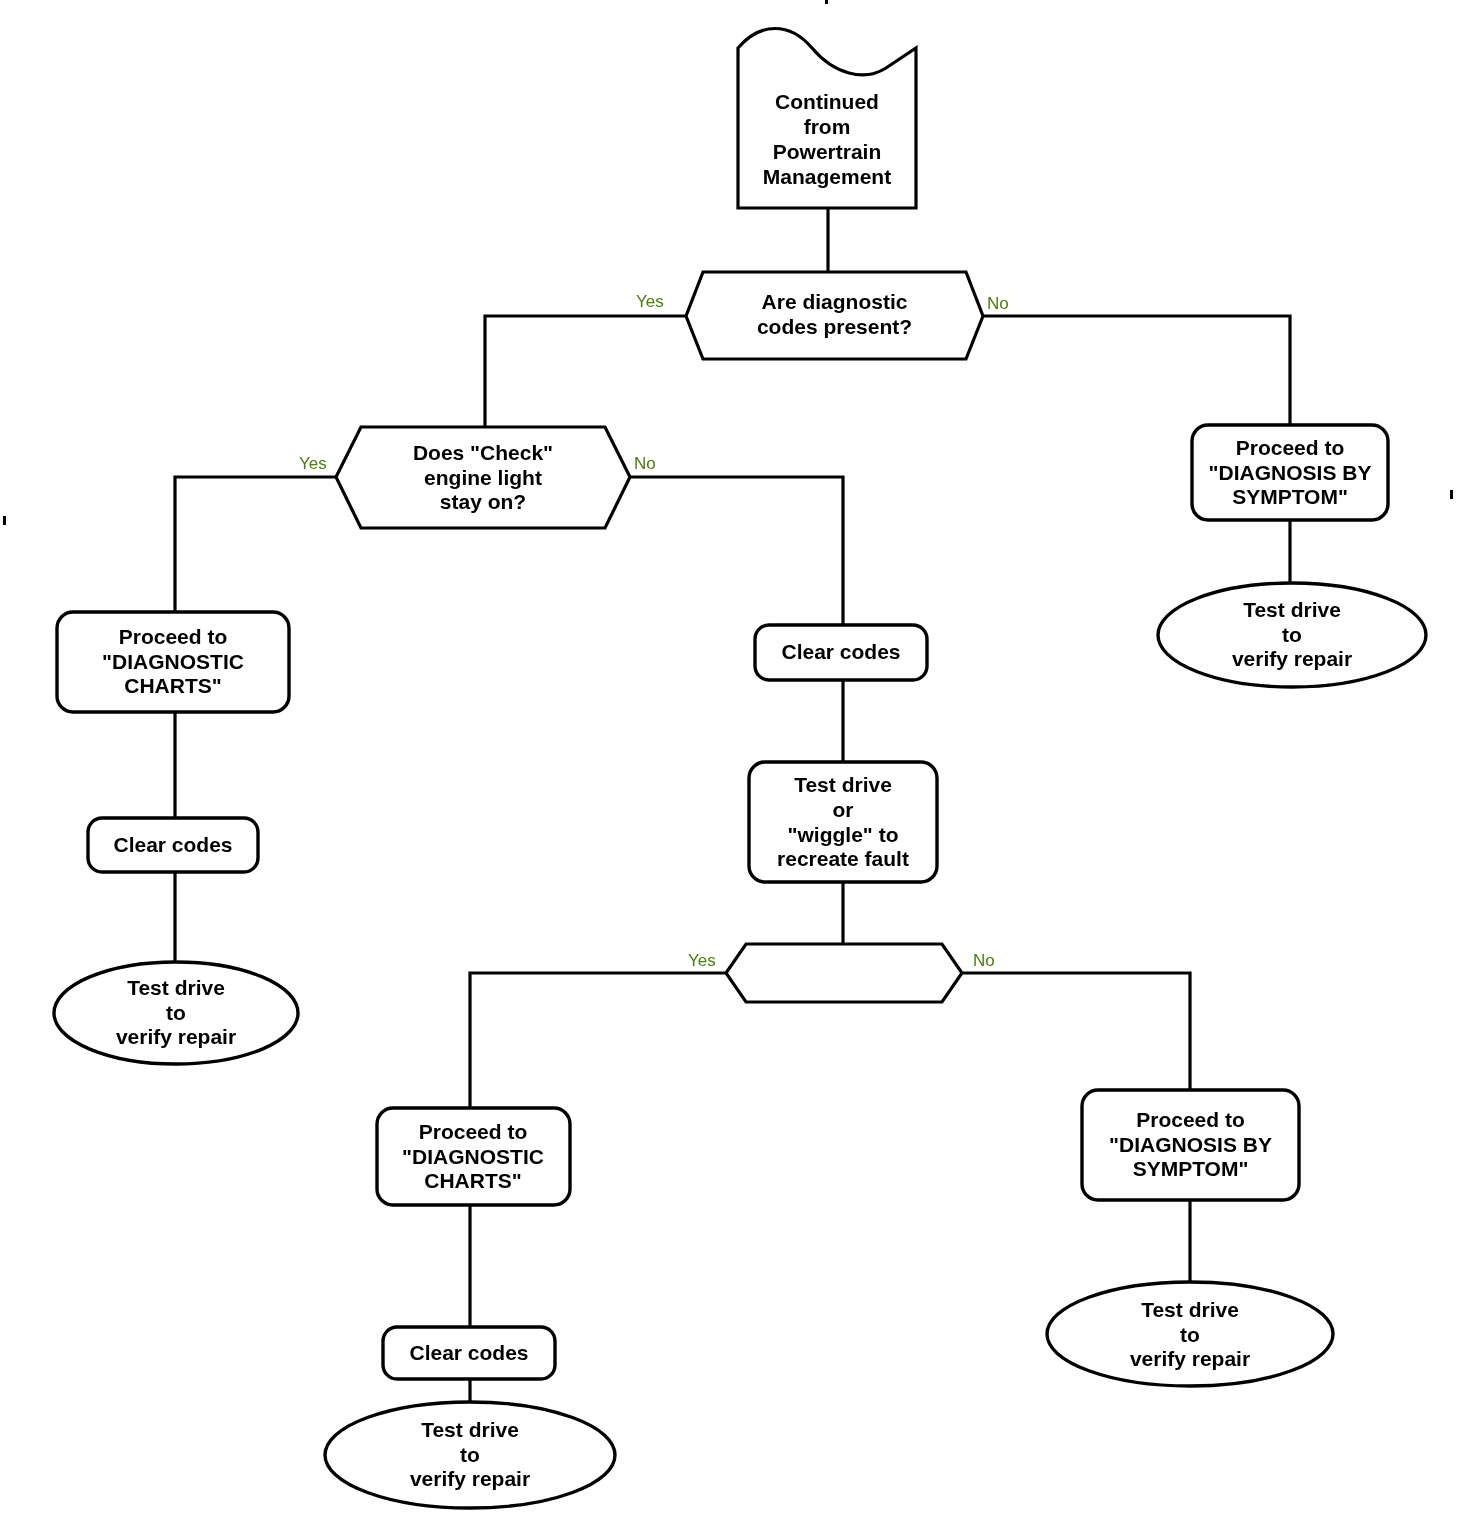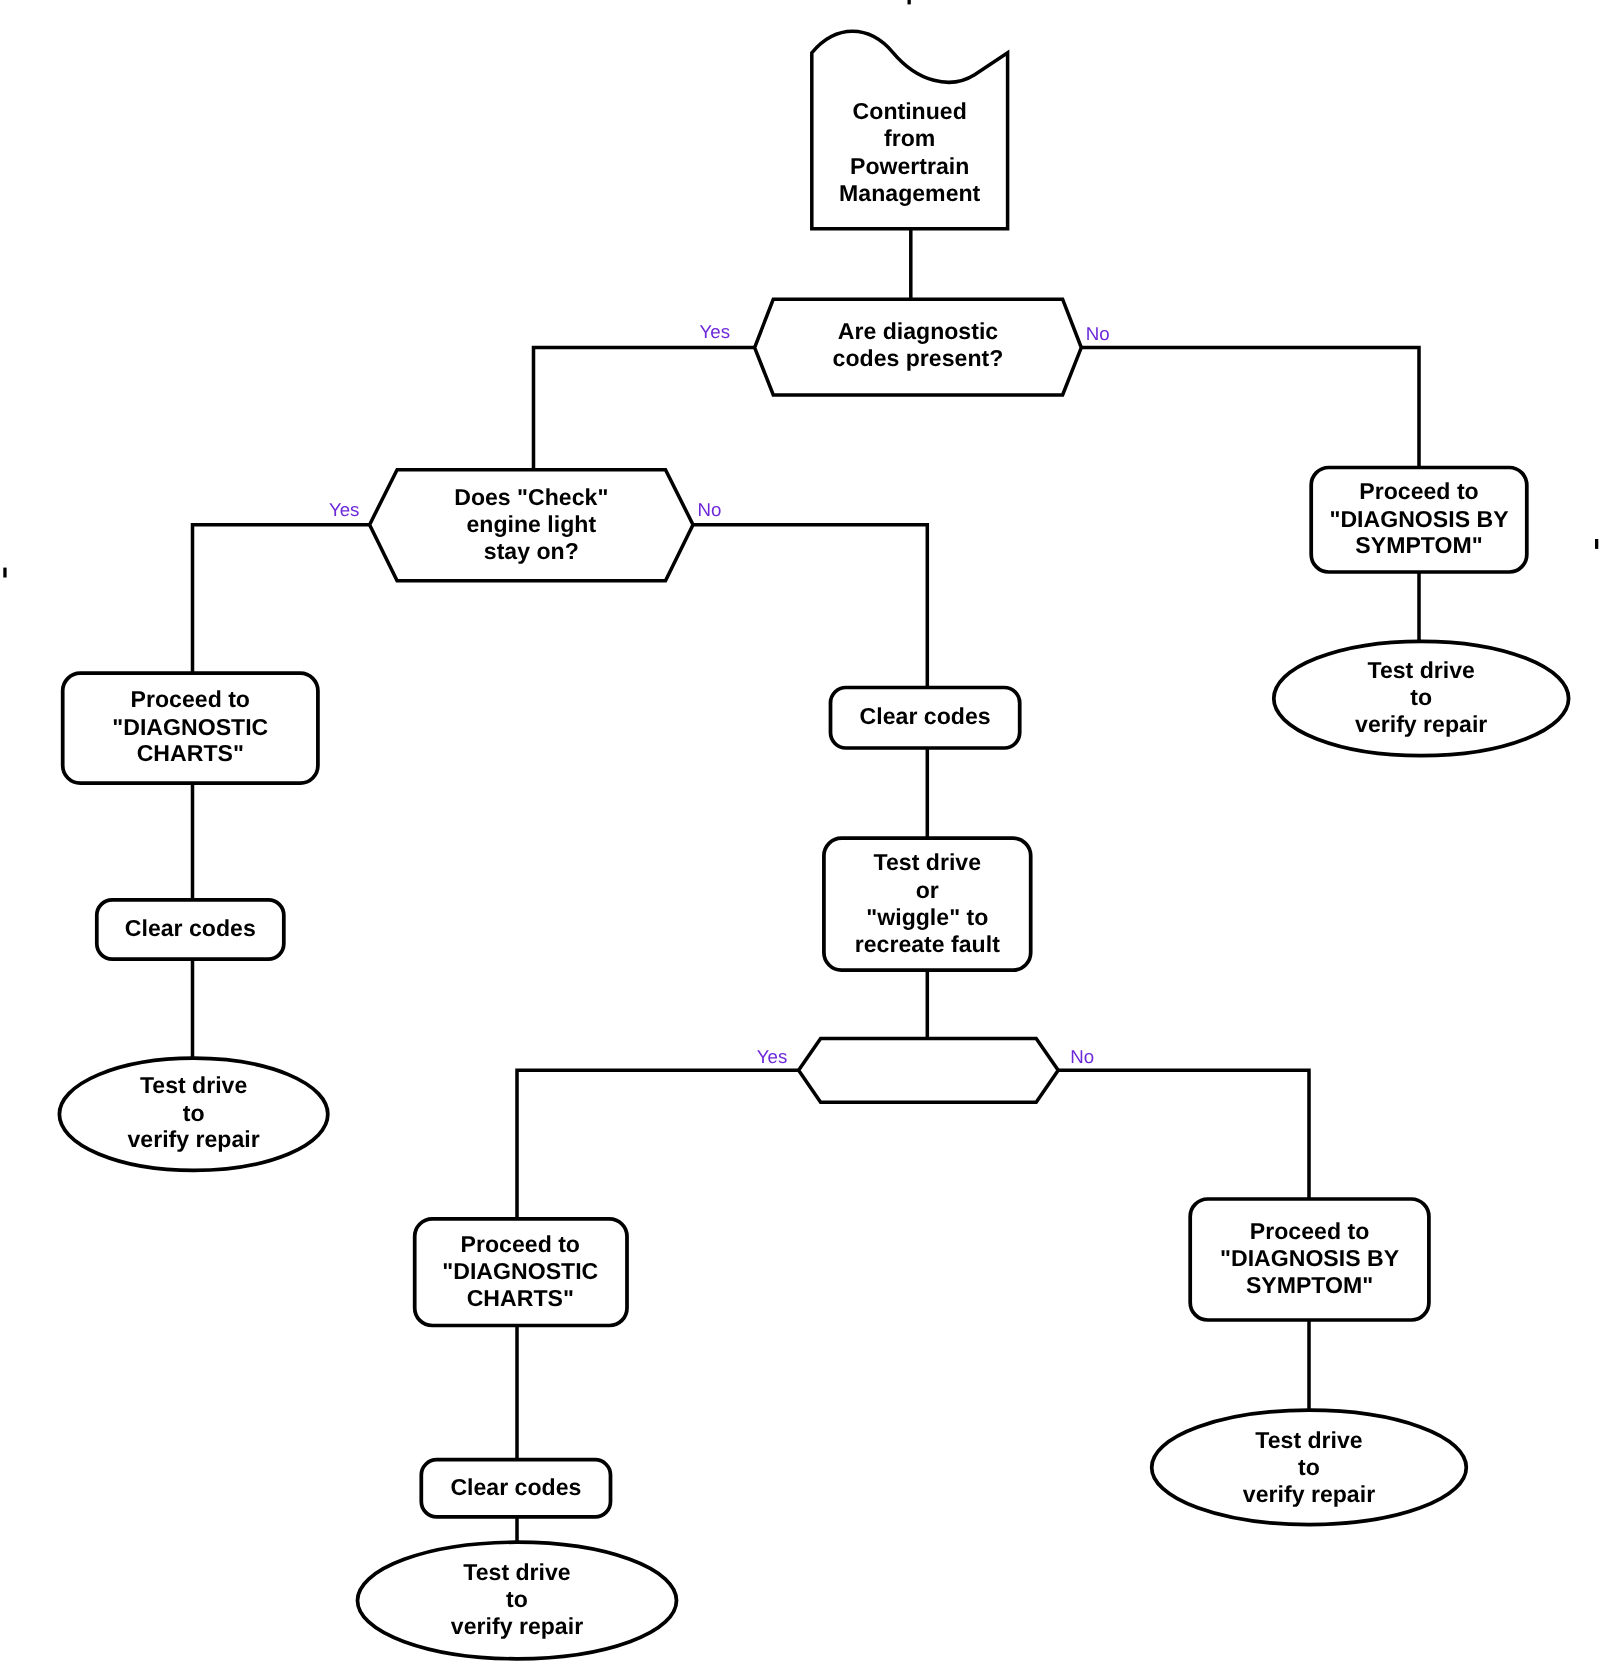--- a/index.html
+++ b/index.html
@@ -49,21 +49,21 @@
     color: #000000;
     line-height: 1.18;
     white-space: pre-line;
     pointer-events: none;
     font-family: "Liberation Sans", sans-serif;
   }
   .edge-label {
     position: absolute;
     font-size: 17px;
     font-weight: normal;
-    color: #6d28d9;
+    color: #4d7c0f;
     font-family: "Liberation Sans", sans-serif;
     white-space: nowrap;
   }
   .sz-21 { font-size: 21px; }
   .tick {
     position: absolute;
     background: #000000;
   }
 </style>
 </head>

